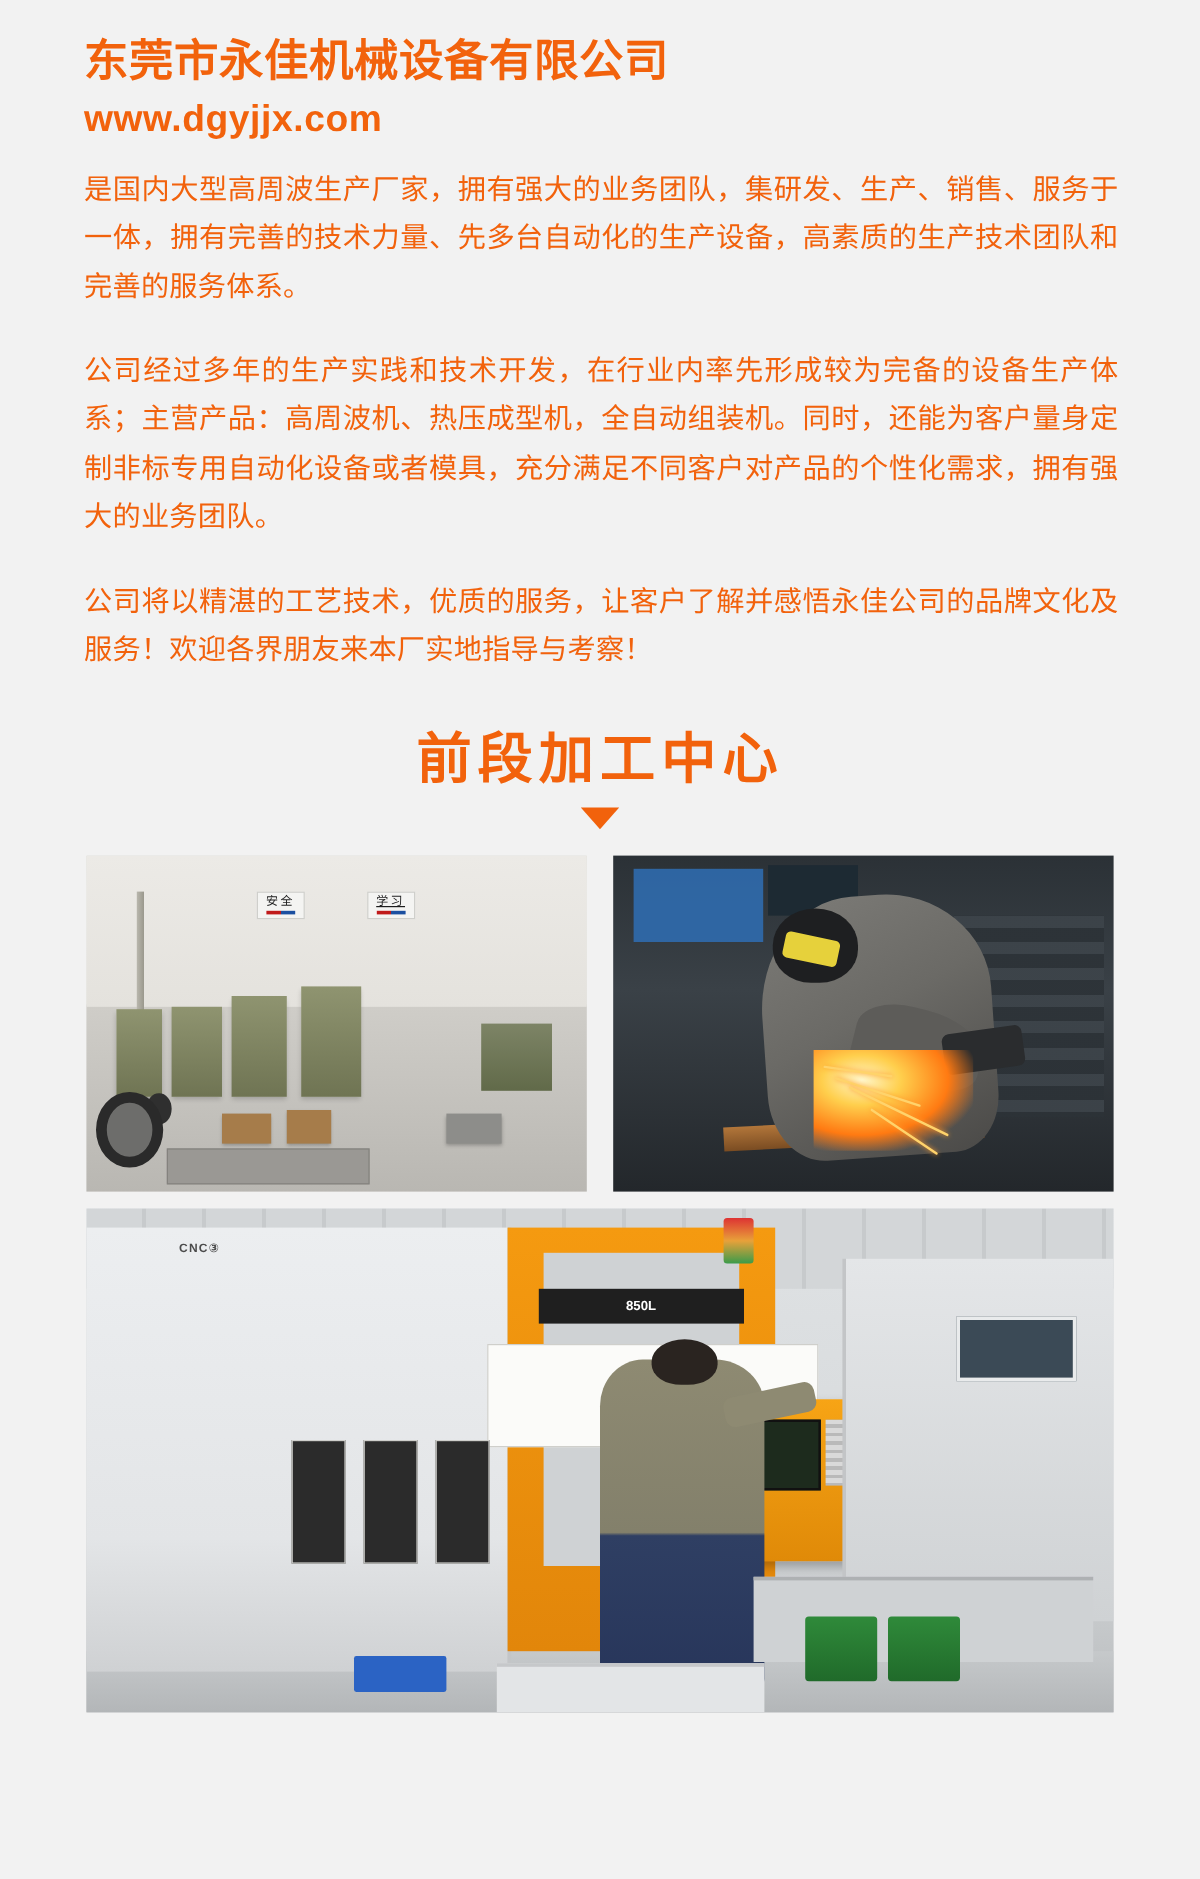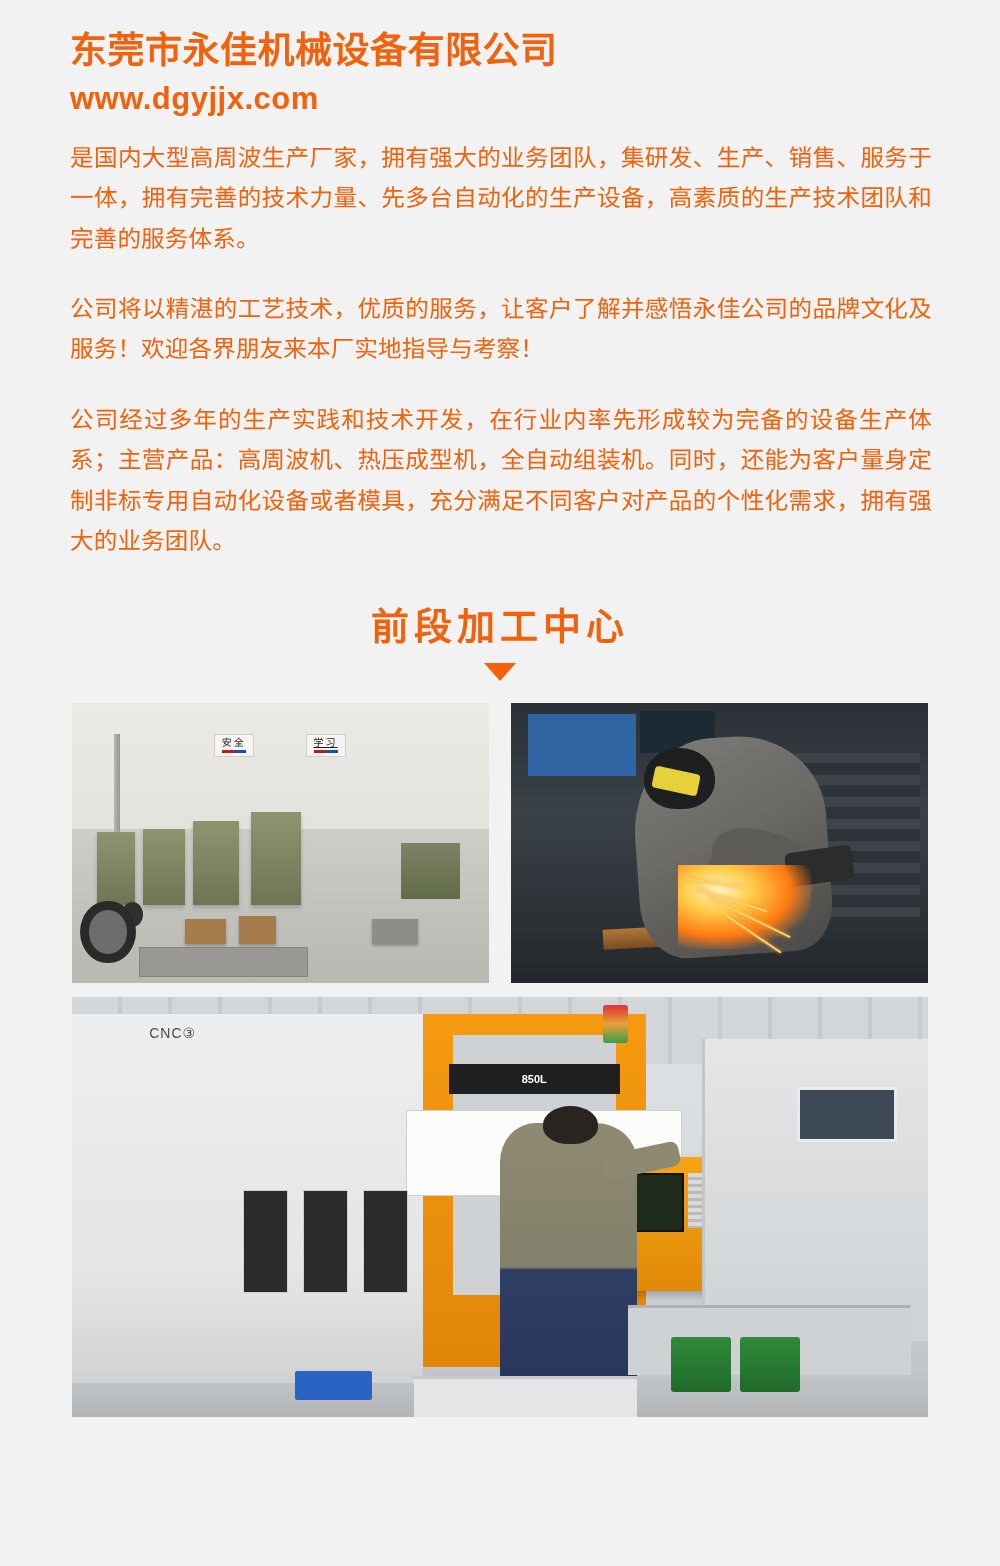--- a/index.html
+++ b/index.html
@@ -62,21 +62,21 @@
   }
   .intro p:last-child { margin-bottom: 0; }
 
   
   .section-title-wrap {
     text-align: center;
     margin-top: 44px;
   }
   .section-title {
     display: inline-block;
-    font-size: 38px;
+    font-size: 46px;
     font-weight: bold;
     color: #f2620c;
     letter-spacing: 5px;
     line-height: 1.2;
   }
   .title-arrow {
     width: 0;
     height: 0;
     margin: 12px auto 0 auto;
     border-left: 16px solid transparent;
@@ -229,21 +229,21 @@
     position:absolute; left:0; top:0; right:0; height:16%;
     background:repeating-linear-gradient(to right,#d3d6d8 0 46px,#c7cacc 46px 50px);
   }
   .cnc .mach-left {
     position:absolute; left:0; top:4%; width:41%; height:88%;
     background:linear-gradient(to bottom,#eceef0 0%,#e3e5e7 70%,#cfd1d3 100%);
     border-right:3px solid #c3c5c7;
   }
   .cnc .mach-left .label {
     position:absolute; left:22%; top:3%;
-    font-size:14px; font-weight:normal; color:#4b4b4b; letter-spacing:1px;text-align:center;
+    font-size:10px; font-weight:bold; color:#4b4b4b; letter-spacing:1px;text-align:center;
   }
   .cnc .brandplate {
     position:absolute; left:36%; top:4%; width:36%; height:11%;
     background:#d22a22; border-radius:3px;
     color:#fff; font-size:12px; font-weight:bold;
     display:flex; align-items:center; justify-content:center; letter-spacing:2px;
   }
   .cnc .modelplate {
     position:absolute; left:44%; top:16%; width:20%; height:7%;
     background:#1f1f1f; color:#fff; font-size:11px; font-weight:bold;
@@ -332,22 +332,22 @@
 
 <div class="page">
 
   <div class="header">
     <h1 class="company-name">东莞市永佳机械设备有限公司</h1>
     <div class="company-site">www.dgyjjx.com</div>
   </div>
 
   <div class="intro">
     <p>是国内大型高周波生产厂家，拥有强大的业务团队，集研发、生产、销售、服务于一体，拥有完善的技术力量、先多台自动化的生产设备，高素质的生产技术团队和完善的服务体系。</p>
+    <p>公司经过多年的生产实践和技术开发，在行业内率先形成较为完备的设备生产体系；主营产品：高周波机、热压成型机，全自动组装机。同时，还能为客户量身定制非标专用自动化设备或者模具，充分满足不同客户对产品的个性化需求，拥有强大的业务团队。</p>
     <p>公司将以精湛的工艺技术，优质的服务，让客户了解并感悟永佳公司的品牌文化及服务！欢迎各界朋友来本厂实地指导与考察！</p>
-    <p>公司经过多年的生产实践和技术开发，在行业内率先形成较为完备的设备生产体系；主营产品：高周波机、热压成型机，全自动组装机。同时，还能为客户量身定制非标专用自动化设备或者模具，充分满足不同客户对产品的个性化需求，拥有强大的业务团队。</p>
   </div>
 
   <div class="section-title-wrap">
     <div class="section-title">前段加工中心</div>
     <div class="title-arrow"></div>
   </div>
 
   <div class="gallery">
 
     <div class="row-two">

